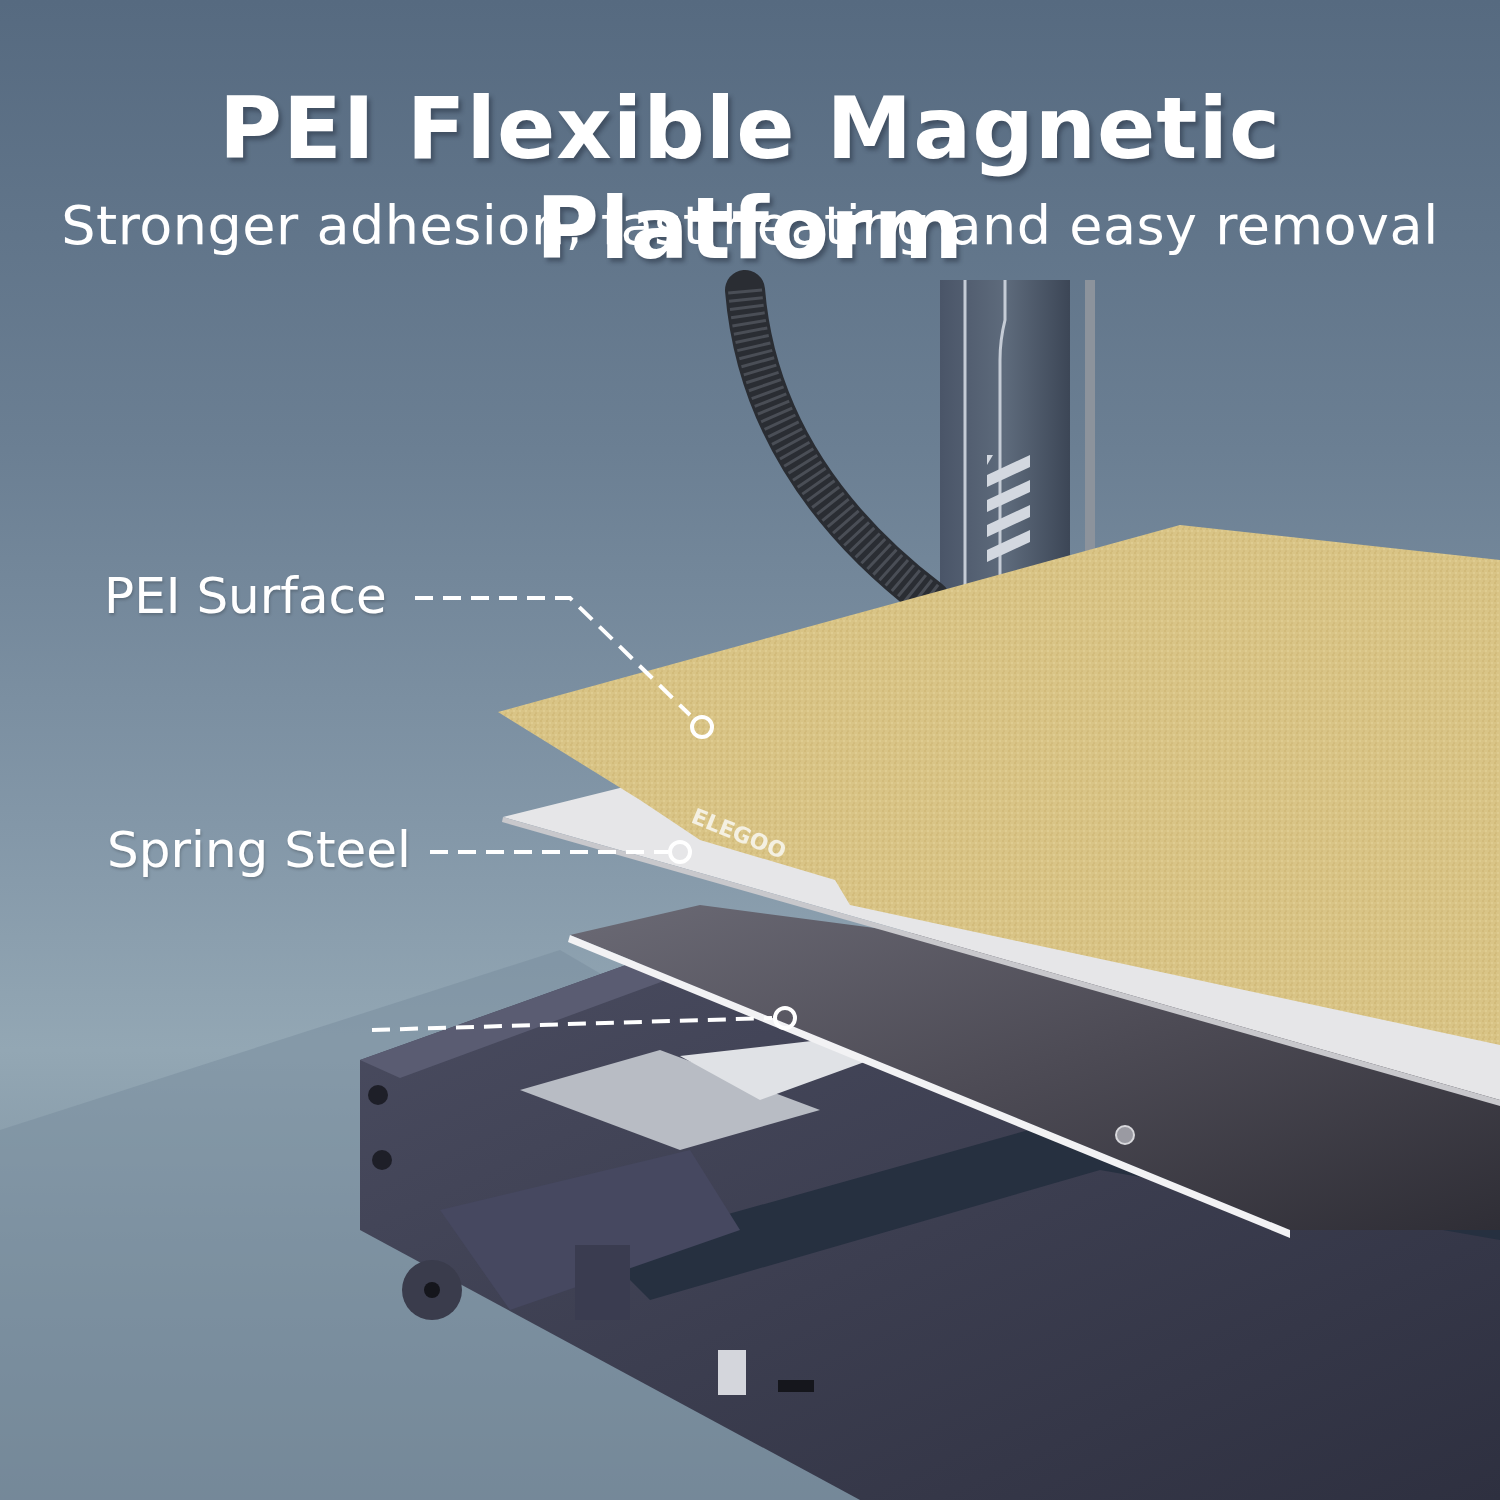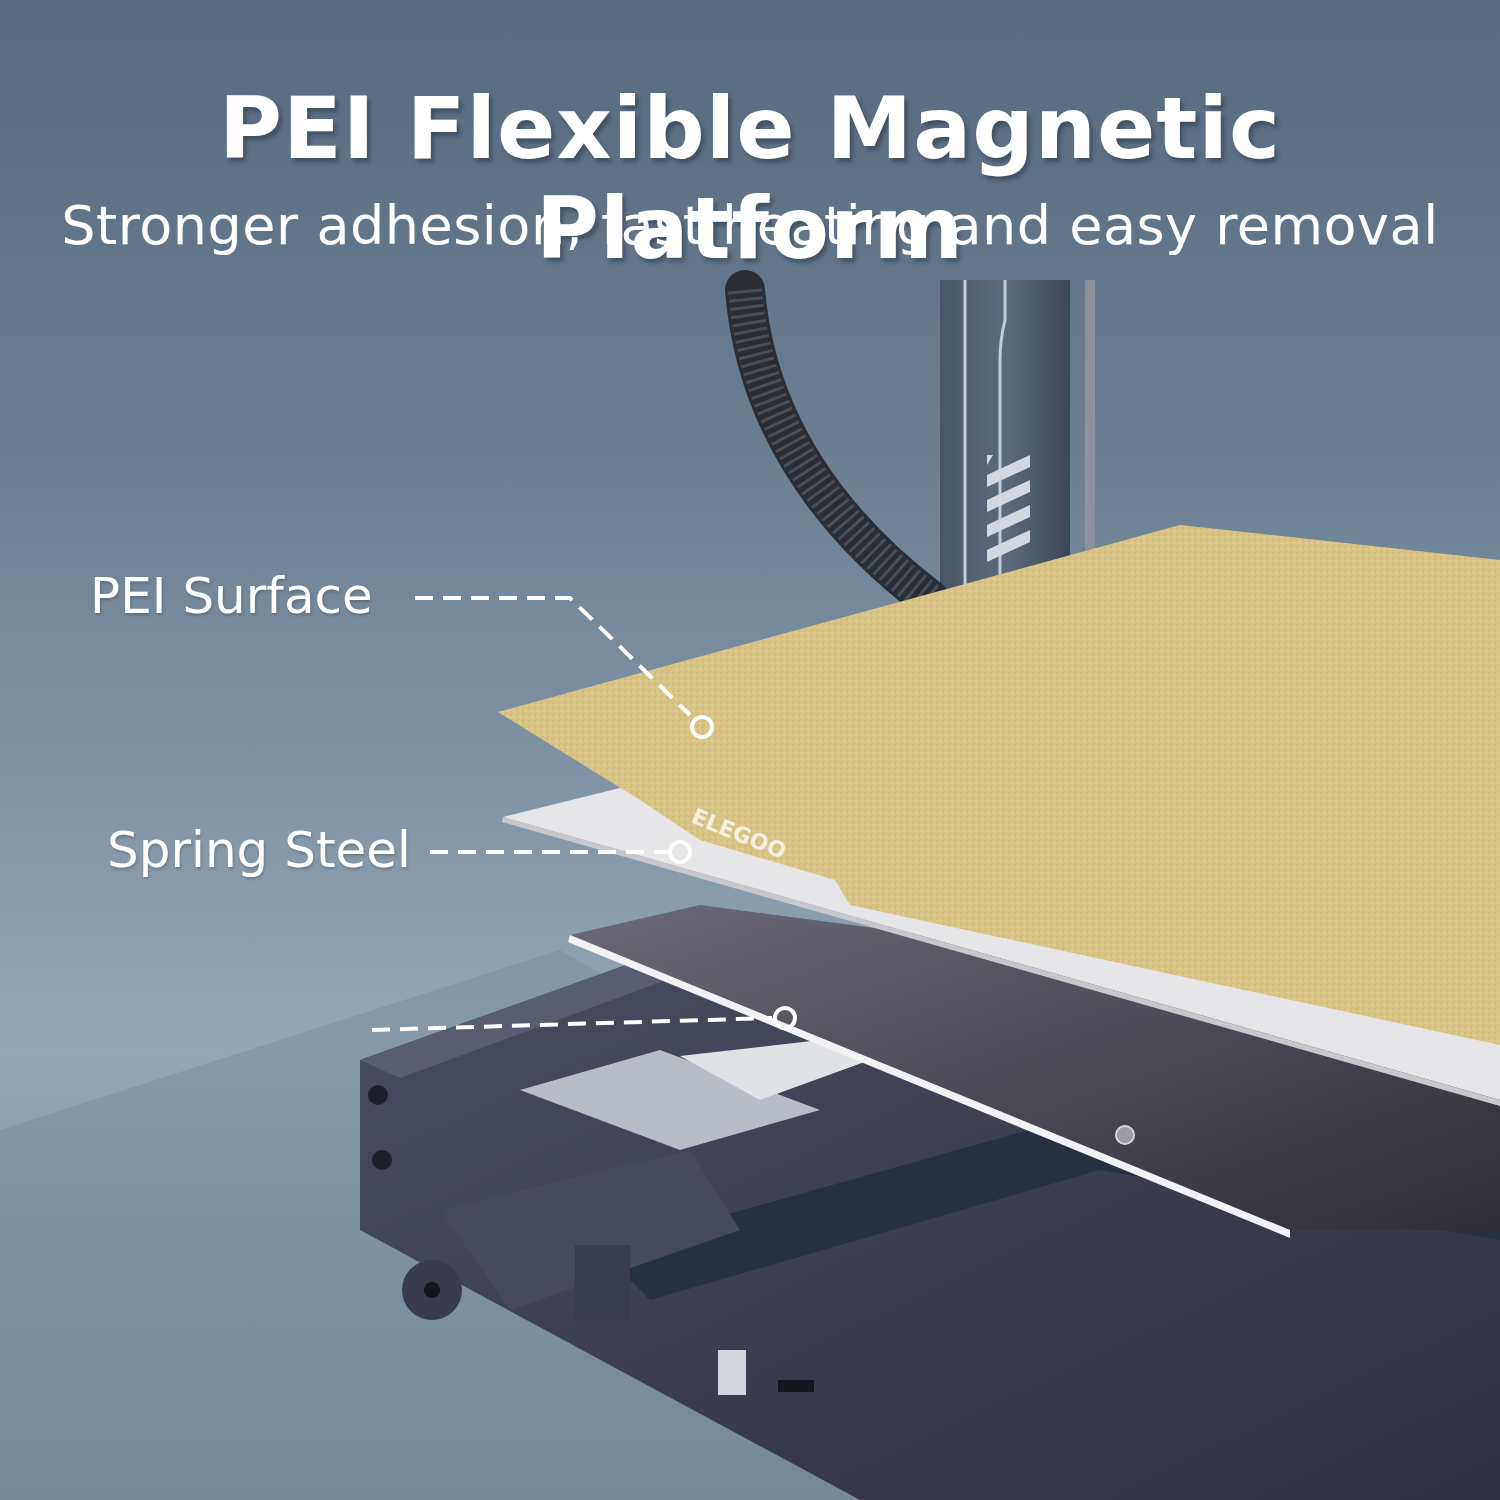--- a/index.html
+++ b/index.html
@@ -91,16 +91,16 @@
   <g stroke="#fff" stroke-width="4" fill="none">
     <circle cx="702" cy="727" r="10"></circle>
     <circle cx="680" cy="852" r="10"></circle>
     <circle cx="785" cy="1018" r="10"></circle>
   </g>
 </svg>
 
 <div class="title">PEI Flexible Magnetic Platform</div>
 <div class="subtitle">Stronger adhesion, fast heating and easy removal</div>
 
-<div class="label" style="left:90px;top:562px;">PEI Surface</div>
+<div class="label" style="left:104px;top:562px;">PEI Surface</div>
 <div class="label" style="left:107px;top:816px;">Spring Steel</div>
 <div class="label" style="left:107px;top:996px;width:240px;text-align:center;">
 </div>
 
 </body></html>

